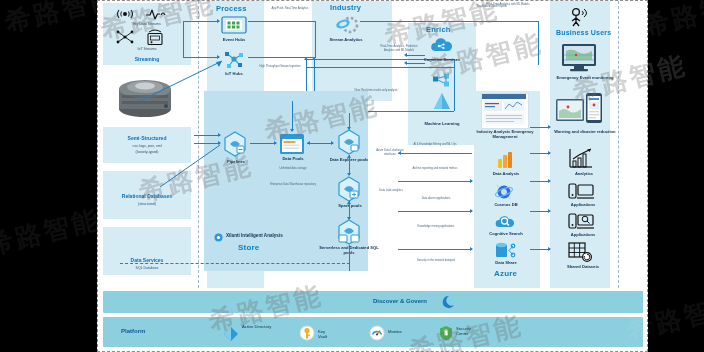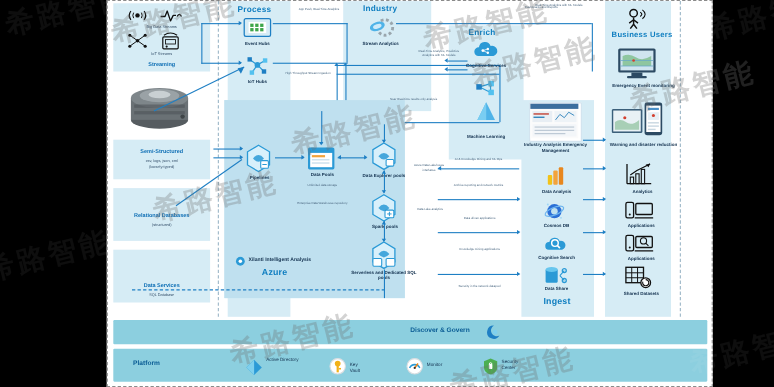--- a/index.html
+++ b/index.html
@@ -259,21 +259,21 @@
       <rect x="3" y="16" width="8" height="7" rx="1" fill="#fff" stroke="#2b9ad6" stroke-width="1"></rect>
       <rect x="15" y="16" width="8" height="7" rx="1" fill="#fff" stroke="#2b9ad6" stroke-width="1"></rect>
     </svg>
     <div class="lbl" style="left:220px;top:245px;width:62px;line-height:1.2;">Serverless and Dedicated SQL pools</div>
 
     <svg class="ic" style="left:116px;top:232px;" width="9" height="9" viewBox="0 0 9 9">
       <circle cx="4.5" cy="4.5" r="4" fill="#2b9ad6"></circle>
         <circle cx="4.5" cy="4.5" r="1.6" fill="#fff"></circle>
     </svg>
     <div style="position:absolute;left:128px;top:232px;font-size:4.6px;font-weight:bold;color:#13314f;">Xilanti Intelligent Analysis</div>
-    <div class="lane-title" style="left:140px;top:242px;font-size:8px;">Azure</div>
+    <div class="lane-title" style="left:140px;top:242px;font-size:8px;">Store</div>
 
     <div class="ln lnh" style="left:152px;top:142px;width:26px;"></div>
     <div class="arw" style="left:176px;top:140px;"></div>
     <div class="ln lnh" style="left:209px;top:142px;width:26px;"></div>
     <div class="arw" style="left:233px;top:140px;"></div>
     <div class="arwl" style="left:209px;top:140px;"></div>
     <div class="ln lnv" style="left:251px;top:154px;height:20px;"></div>
     <div class="arwd" style="left:249px;top:172px;"></div>
     <div class="arwu" style="left:249px;top:154px;"></div>
     <div class="ln lnv" style="left:251px;top:200px;height:18px;"></div>
@@ -342,21 +342,21 @@
     <div class="lbl" style="left:378px;top:230px;width:60px;">Cognitive Search</div>
 
     <svg class="ic" style="left:396px;top:241px;" width="24" height="18" viewBox="0 0 24 18">
       <rect x="2" y="3" width="11" height="12" rx="1" fill="#2b9ad6"></rect>
       <ellipse cx="7.5" cy="3" rx="5.5" ry="2.2" fill="#67c6ee"></ellipse>
       <circle cx="19" cy="4" r="1.8" fill="none" stroke="#2b9ad6" stroke-width="1.2"></circle>
       <circle cx="19" cy="13" r="1.8" fill="none" stroke="#2b9ad6" stroke-width="1.2"></circle>
       <path d="M15 8.5 L19 4 M15 8.5 L19 13" stroke="#2b9ad6" stroke-width="1"></path>
     </svg>
     <div class="lbl" style="left:382px;top:259px;width:52px;">Data Share</div>
-    <div class="lane-title" style="left:396px;top:268px;font-size:8px;">Ingest</div>
+    <div class="lane-title" style="left:396px;top:268px;font-size:8px;">Azure</div>
 
     <div class="ln lnh" style="left:300px;top:180px;width:74px;"></div>
     <div class="arw" style="left:372px;top:178px;"></div>
     <div class="ln lnh" style="left:300px;top:210px;width:74px;"></div>
     <div class="arw" style="left:372px;top:208px;"></div>
     <div class="ln lnh" style="left:300px;top:248px;width:74px;"></div>
     <div class="arw" style="left:372px;top:246px;"></div>
     <div class="ln lnh" style="left:300px;top:152px;width:74px;"></div>
     <div class="arwl" style="left:300px;top:150px;"></div>
 

